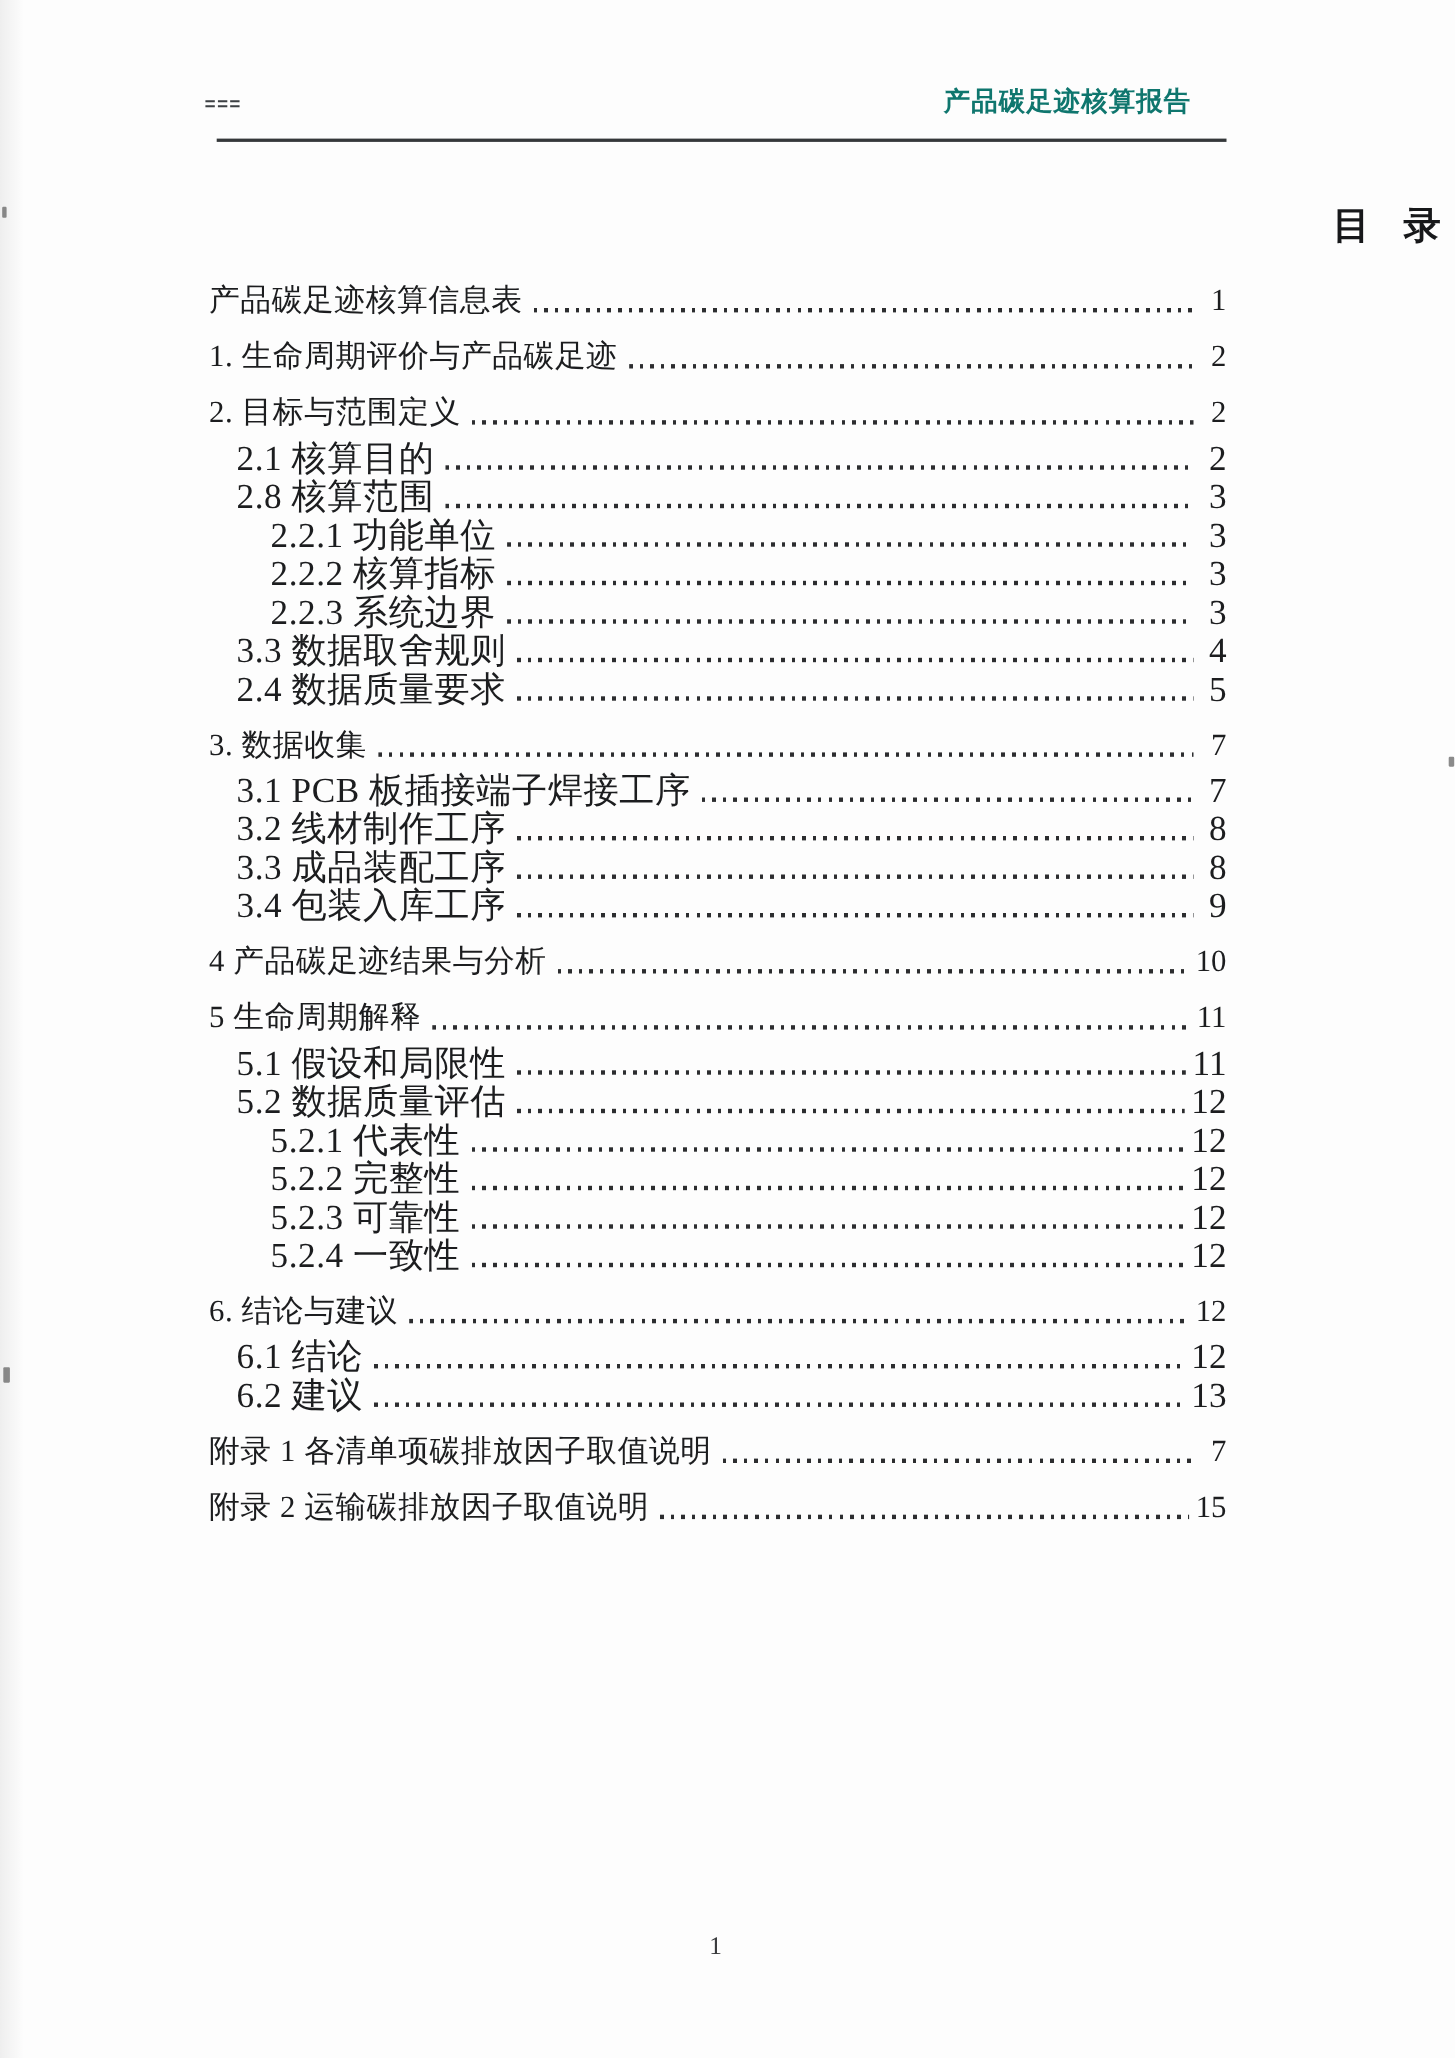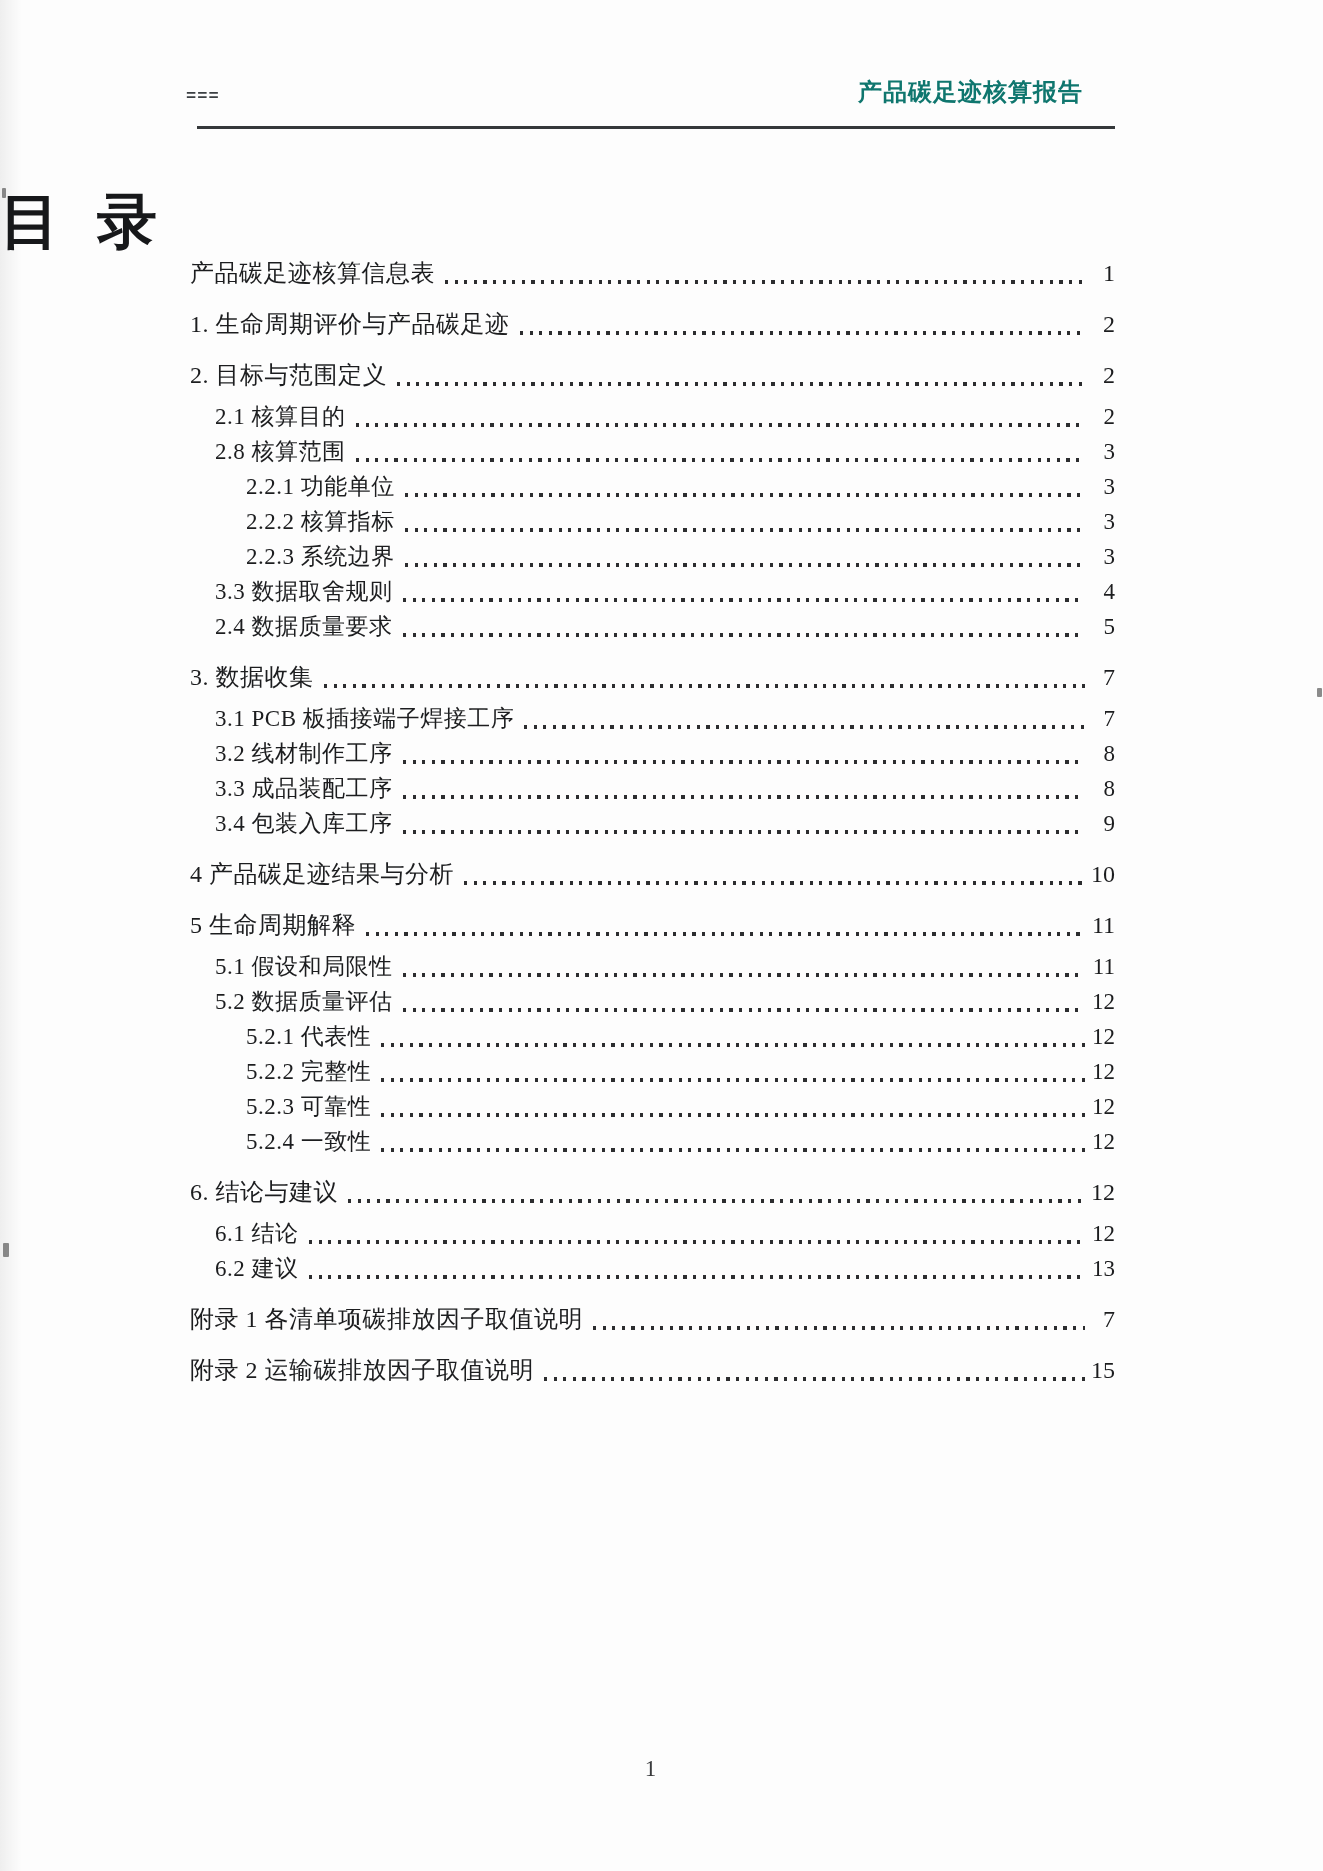--- a/index.html
+++ b/index.html
@@ -37,35 +37,35 @@
     letter-spacing:1px;white-space:nowrap;
   }
   .header-rule{
     position:absolute;left:197px;top:126px;width:918px;height:3px;
     background:#35383a;
   }
 
   
   .doc-title{
     position:absolute;left:0;top:182px;width:1310px;
-    text-align:left;
-    font-size:60px;font-weight:bold;color:#17181a;
+    text-align:right;
+    font-size:34px;font-weight:bold;color:#17181a;
     word-spacing:22px;white-space:nowrap;
   }
 
   
   .toc{
     position:absolute;left:190px;top:256px;width:925px;
   }
   .toc-row{
     display:flex;align-items:baseline;
-    font-size:23px;line-height:35px;color:#1c1d1f;
+    font-size:32px;line-height:35px;color:#1c1d1f;
     white-space:nowrap;
   }
-  .toc-row.lv0{margin-top:16px;margin-bottom:6px;font-size:24px;}
+  .toc-row.lv0{margin-top:16px;margin-bottom:6px;font-size:28px;}
   .toc-row.lv0:first-child{margin-top:0;}
   .toc-row.lv1{padding-left:25px;}
   .toc-row.lv2{padding-left:56px;}
   .toc-label{flex:0 0 auto;letter-spacing:0.5px;}
   .toc-leader{
     flex:1 1 auto;align-self:flex-end;
     height:4px;margin:0 6px 7px 10px;
     background-image:repeating-linear-gradient(90deg,
       #2c2d2f 0,#2c2d2f 3.2px,rgba(0,0,0,0) 3.2px,rgba(0,0,0,0) 9.6px);
   }

